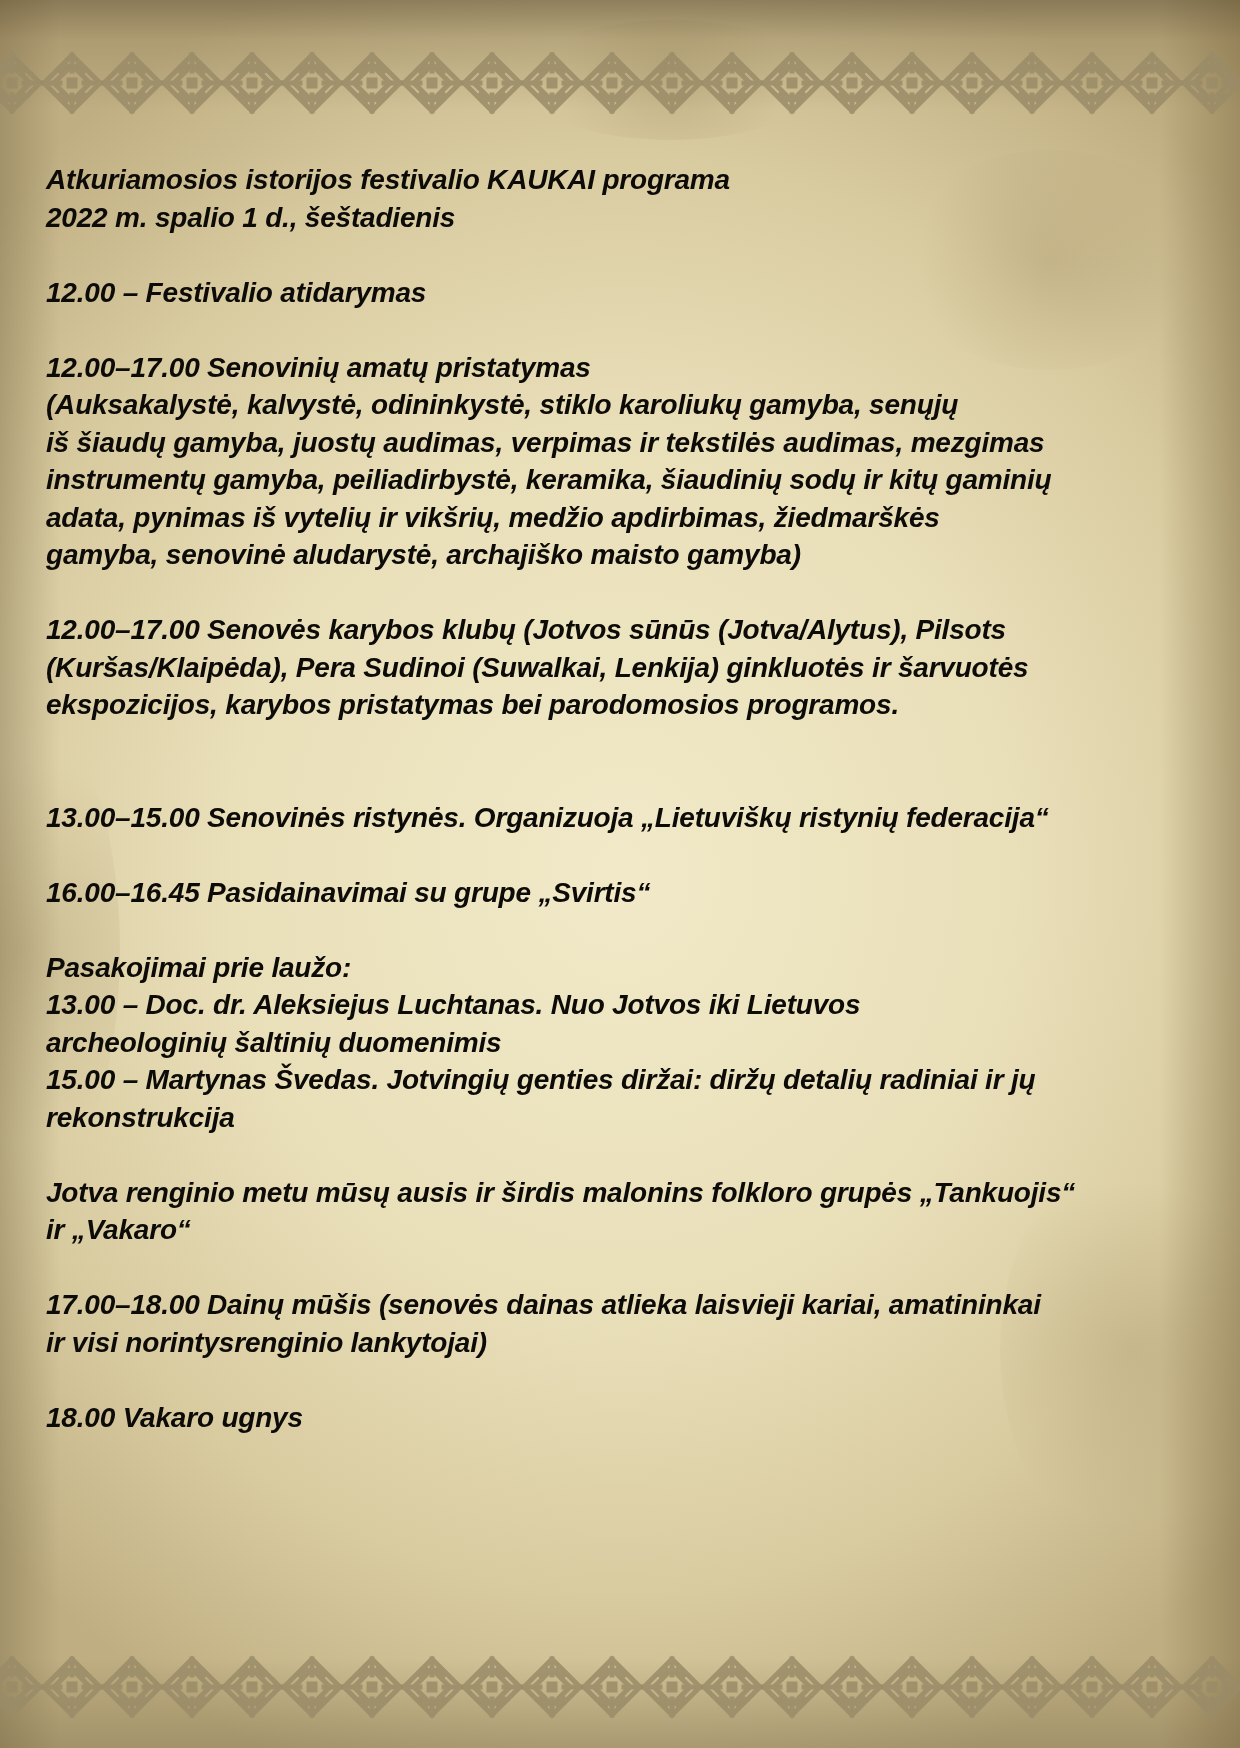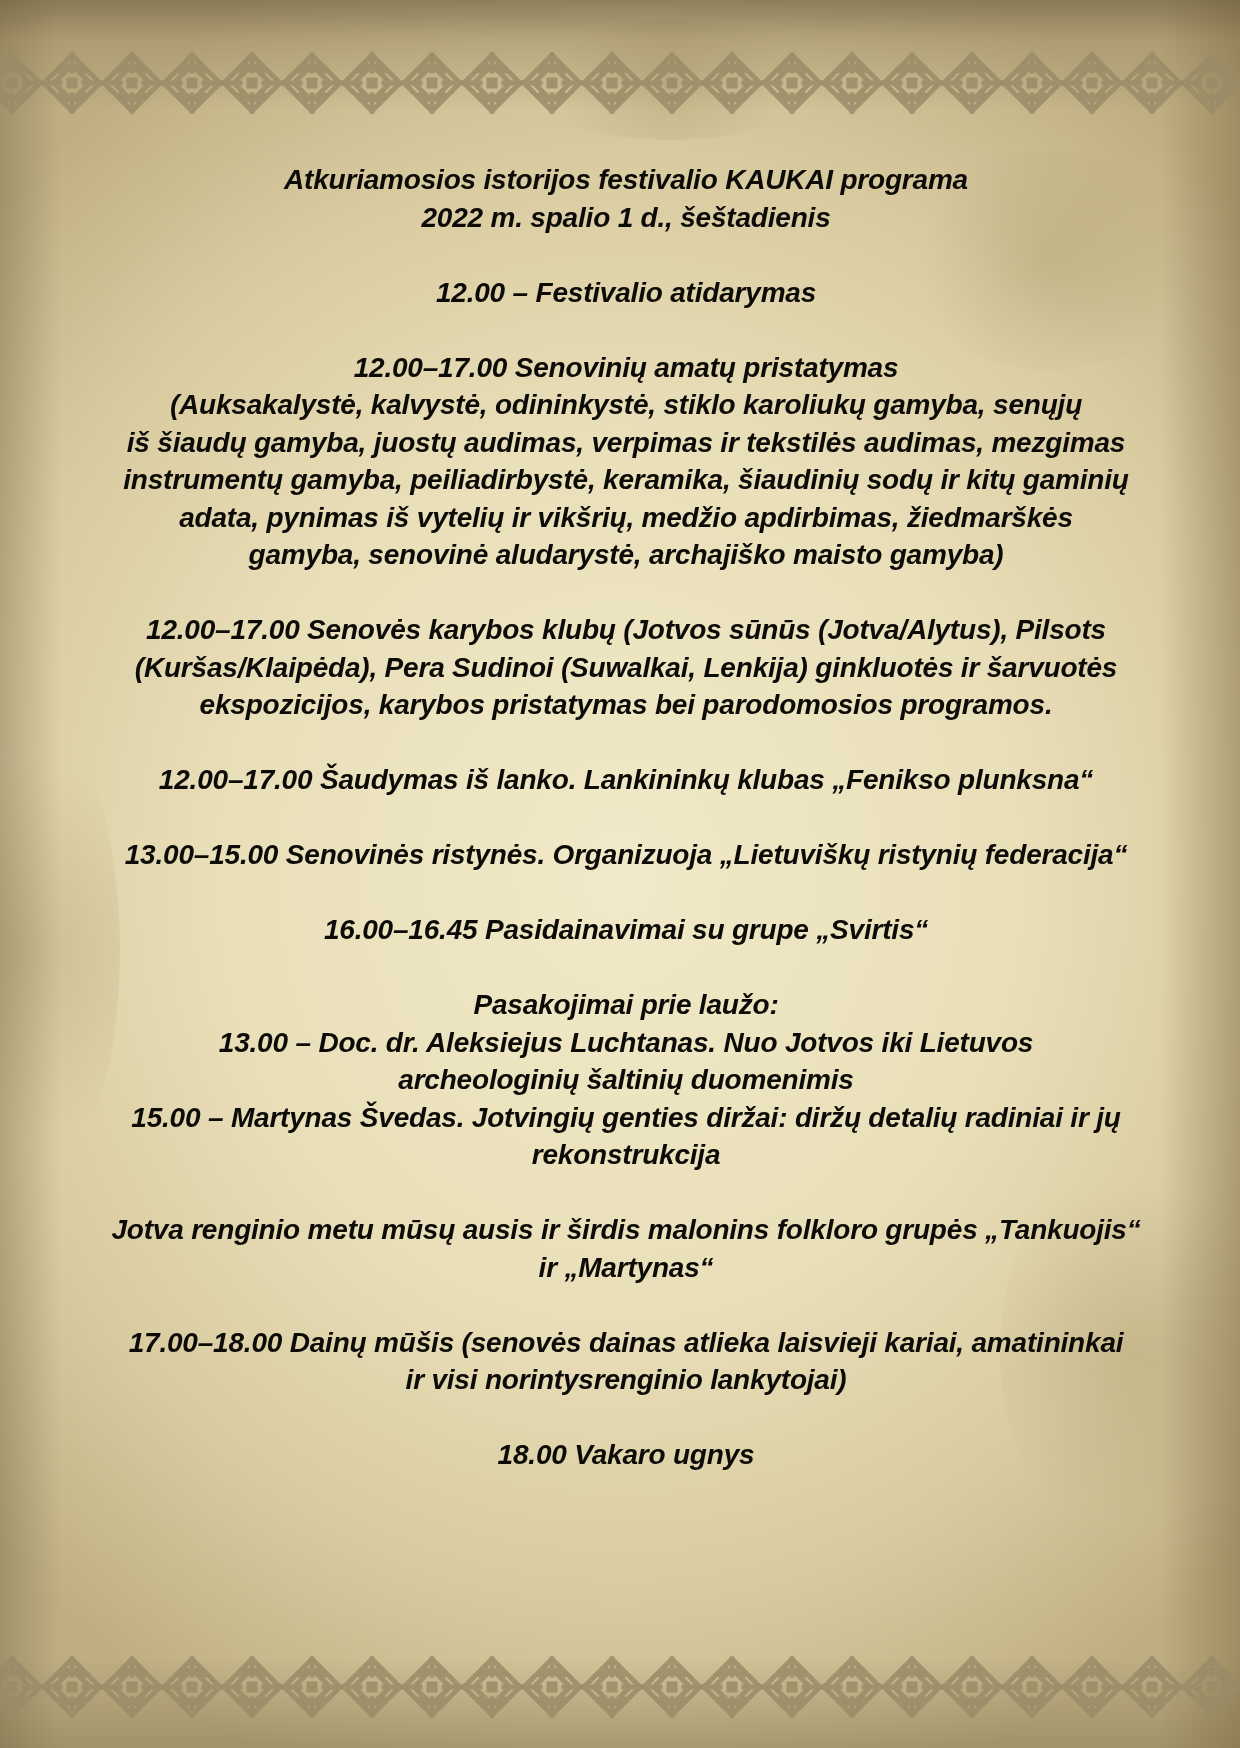--- a/index.html
+++ b/index.html
@@ -30,21 +30,20 @@
   }
   .ornament-band.top { top: 48px; }
   .ornament-band.bottom { top: 1652px; }
   .ornament-band svg { flex: 0 0 auto; }
   .content {
     position: absolute; left: 46px; top: 161px; width: 1160px;
     font-family: "Liberation Sans", sans-serif;
     font-style: italic; font-weight: bold;
     font-size: 28px; line-height: 37.5px; color: #0d0b08;
     letter-spacing: -0.2px;
-    text-align: center;
   }
   .content p { margin: 0; }
   .gap { height: 37.5px; }
 </style>
 </head>
 <body>
 
 <div class="page"></div>
 <div class="stain" style="left:900px;top:150px;width:300px;height:220px;"></div>
 <div class="stain" style="left:1000px;top:1150px;width:260px;height:400px;"></div>
@@ -131,41 +130,40 @@
   </div>
   <div class="gap"></div>
 
   <div>
     <p>12.00–17.00 Senovės karybos klubų (Jotvos sūnūs (Jotva/Alytus), Pilsots</p>
     <p>(Kuršas/Klaipėda), Pera Sudinoi (Suwalkai, Lenkija) ginkluotės ir šarvuotės</p>
     <p>ekspozicijos, karybos pristatymas bei parodomosios programos.</p>
   </div>
   <div class="gap"></div>
 
-  <p>12.00–17.00 Šaudymas iš lanko. Lankininkų klubas „Fenikso plunksna“</p>
   <div class="gap"></div>
 
   <p>13.00–15.00 Senovinės ristynės. Organizuoja „Lietuviškų ristynių federacija“</p>
   <div class="gap"></div>
 
   <p>16.00–16.45 Pasidainavimai su grupe „Svirtis“</p>
   <div class="gap"></div>
 
   <div>
     <p>Pasakojimai prie laužo:</p>
     <p>13.00 – Doc. dr. Aleksiejus Luchtanas. Nuo Jotvos iki Lietuvos</p>
     <p>archeologinių šaltinių duomenimis</p>
     <p>15.00 – Martynas Švedas. Jotvingių genties diržai: diržų detalių radiniai ir jų</p>
     <p>rekonstrukcija</p>
   </div>
   <div class="gap"></div>
 
   <div>
     <p>Jotva renginio metu mūsų ausis ir širdis malonins folkloro grupės „Tankuojis“</p>
-    <p>ir „Martynas“</p>
+    <p>ir „Vakaro“</p>
   </div>
   <div class="gap"></div>
 
   <div>
     <p>17.00–18.00 Dainų mūšis (senovės dainas atlieka laisvieji kariai, amatininkai</p>
     <p>ir visi norintysrenginio lankytojai)</p>
   </div>
   <div class="gap"></div>
 
   <p>18.00 Vakaro ugnys</p>

